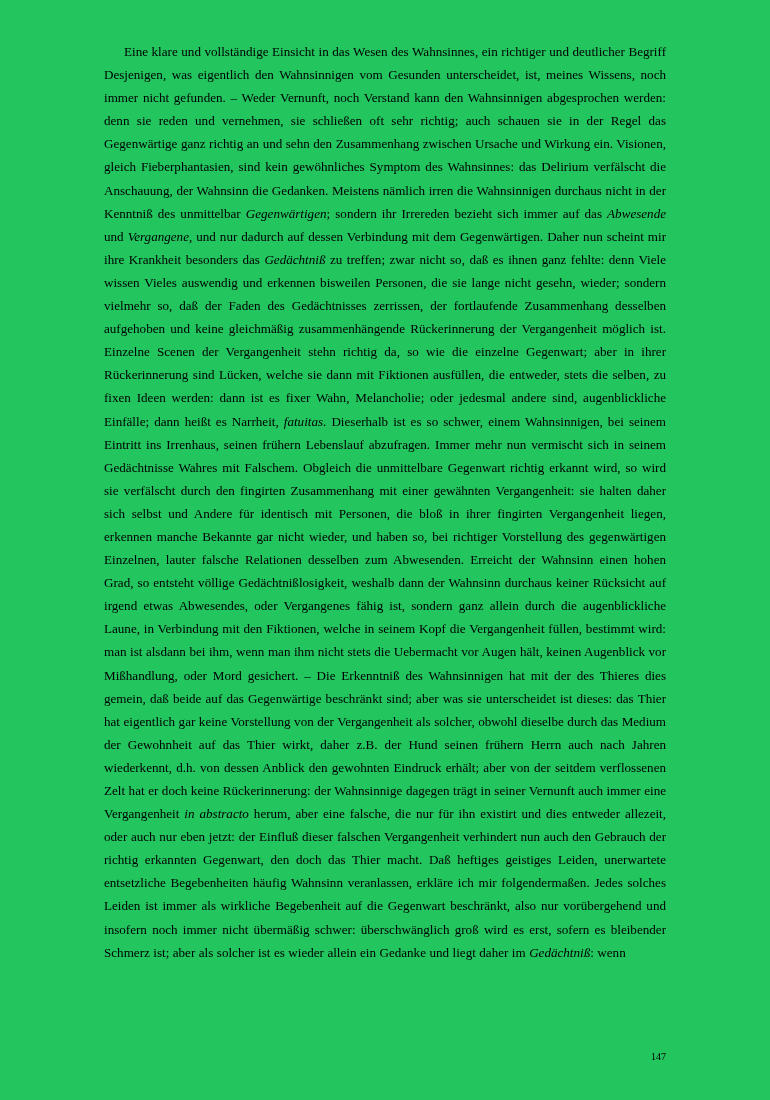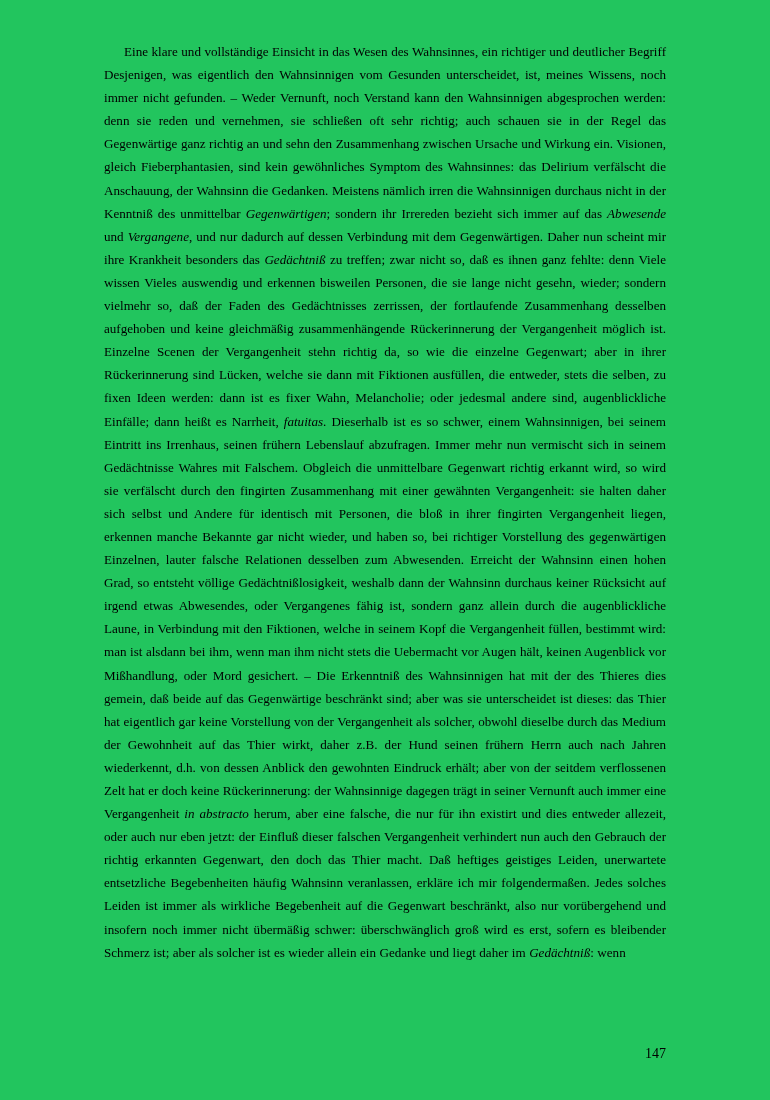--- a/index.html
+++ b/index.html
@@ -37,21 +37,21 @@
     text-indent: 20px;
   }
   em, .it {
     font-style: italic;
   }
   .folio {
     position: absolute;
     right: 104px;
     bottom: 38px;
     font-family: "Liberation Serif", "DejaVu Serif", serif;
-    font-size: 14px;
+    font-size: 10px;
     color: #000000;
   }
   
   .text-column p {
     word-spacing: 0.2px;
   }
 </style>
 </head>
 <body>
 

